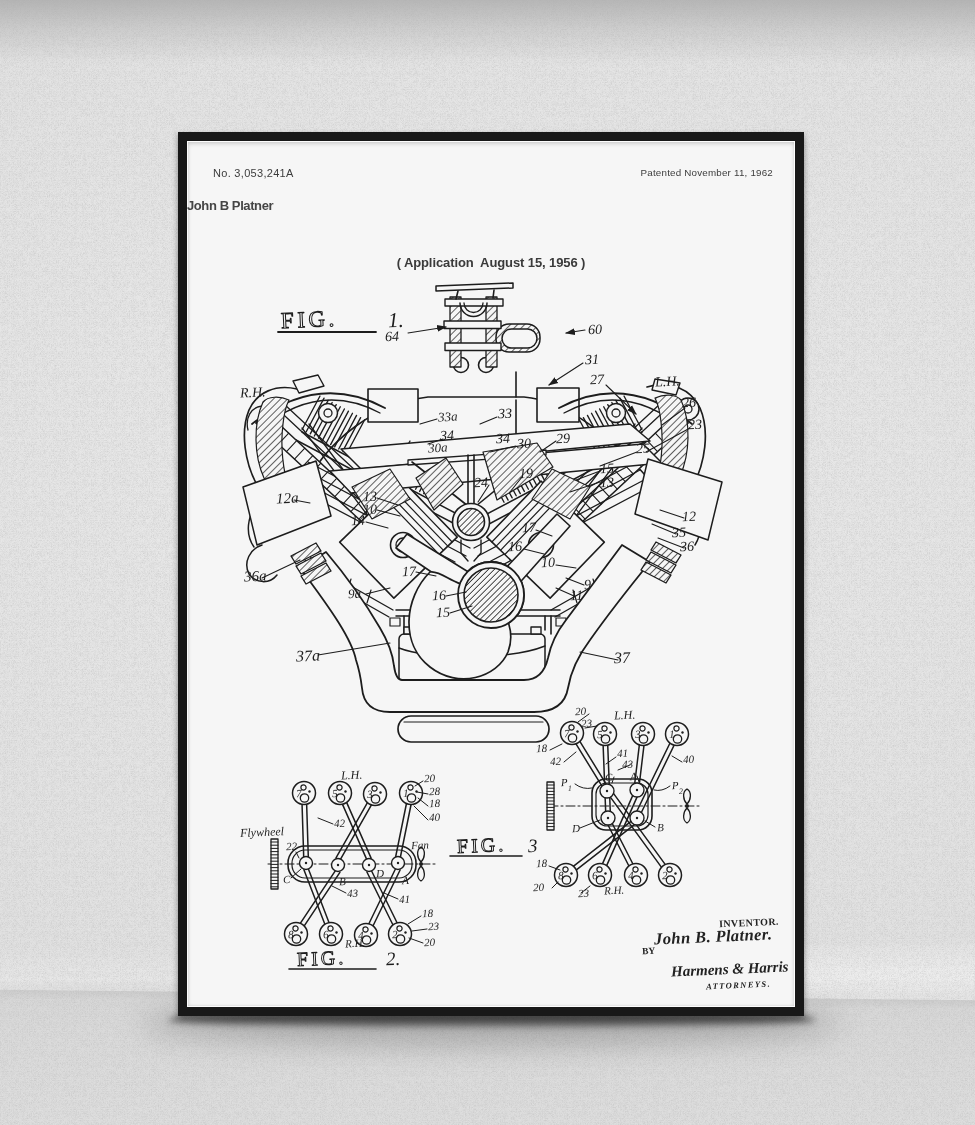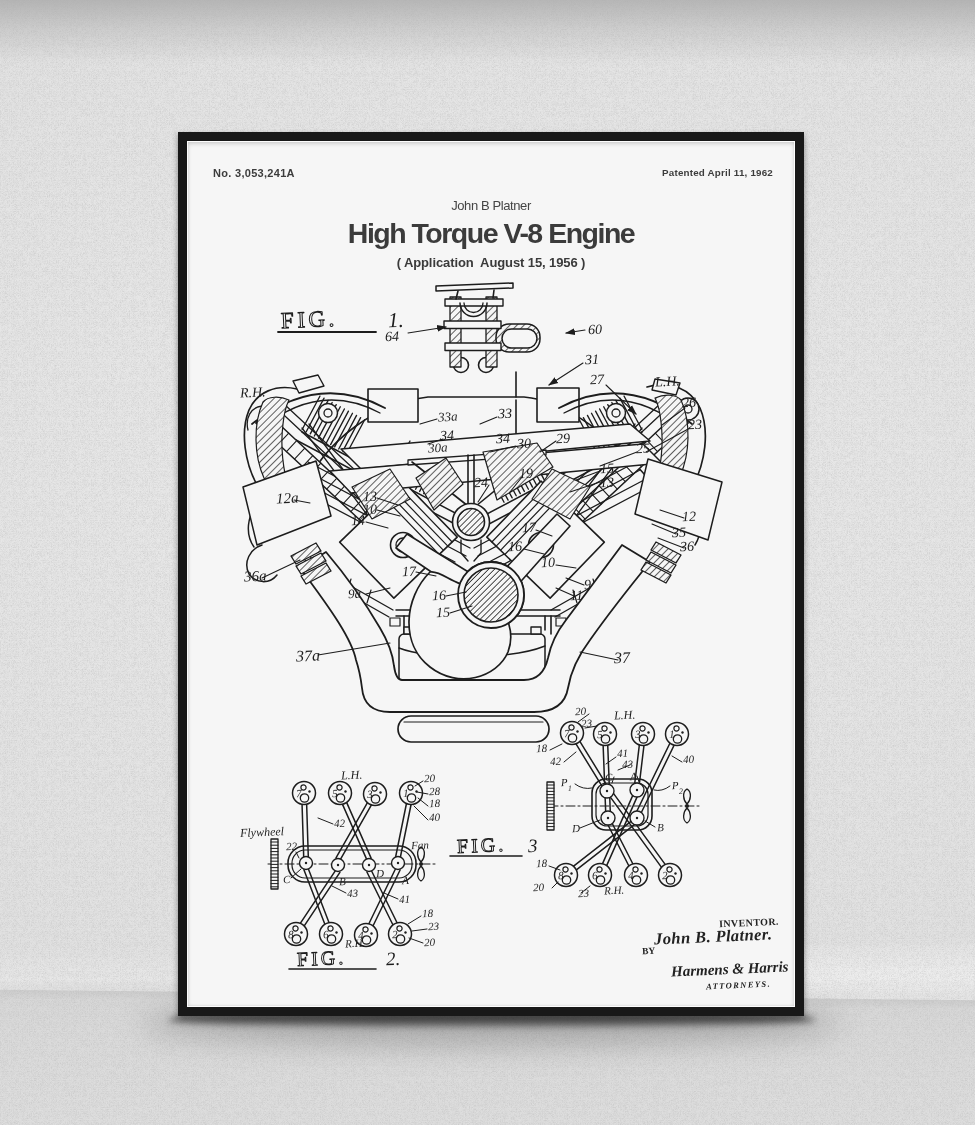--- a/index.html
+++ b/index.html
@@ -20,25 +20,25 @@
     background:linear-gradient(to bottom,rgba(224,224,223,0),rgba(224,224,223,0.55));}
   #shadow2{position:absolute;left:140px;top:1002px;width:700px;height:44px;
     background:rgba(70,70,70,0.30);filter:blur(14px);border-radius:50%;}
   #shadow1{position:absolute;left:170px;top:1013px;width:644px;height:13px;
     background:rgba(30,30,30,0.6);filter:blur(3.5px);border-radius:40%;}
   #frame{position:absolute;left:178px;top:132px;width:626px;height:884px;
     background:#181818; box-shadow:0 3px 6px rgba(0,0,0,0.4);}
   #paper{position:absolute;left:9px;top:9px;width:608px;height:866px;
     background:#f6f6f5;
     box-shadow:inset 0 0 0 1px #fdfdfd, inset 0 2px 5px rgba(0,0,0,0.22), inset 0 -1px 3px rgba(0,0,0,0.12);}
-  .hdr{position:absolute;font-size:11px;font-weight:bold;color:#3c3c3c;letter-spacing:0.3px;text-align:right;}
+  .hdr{position:absolute;font-size:11px;font-weight:normal;color:#3c3c3c;letter-spacing:0.3px;text-align:right;}
   #pat-no{left:26px;top:26px;}
   #pat-date{right:22px;top:26px;font-size:9.8px;letter-spacing:0.2px;}
-  #author{position:absolute;left:0;right:0;top:57px;text-align:center;
-    font-size:13px;color:#454545;font-weight:normal;letter-spacing:-0.4px;}
+  #author{position:absolute;left:0;right:0;top:57px;text-align:left;
+    font-size:13px;color:#454545;font-weight:bold;letter-spacing:-0.4px;}
   #title{position:absolute;left:0;right:0;top:76px;text-align:center;
     font-size:28.5px;color:#3b3b3b;font-weight:bold;letter-spacing:-1.5px;}
   #appline{position:absolute;left:0;right:0;top:114px;text-align:center;
     font-size:13px;color:#3a3a3a;font-weight:bold;letter-spacing:-0.1px;}
   #drawing{position:absolute;left:0px;top:0px;}
   #noise{position:absolute;left:0;top:0;width:975px;height:1125px;pointer-events:none;opacity:1;}
   svg text{transform:rotate(-2.5deg);transform-box:fill-box;transform-origin:center;}
 </style>
 </head>
 <body>
@@ -54,23 +54,22 @@
         <feTurbulence type="turbulence" baseFrequency="0.55" numOctaves="2" seed="7"></feTurbulence>
         <feColorMatrix type="matrix" values="0 0 0 0 0.42 0 0 0 0 0.42 0 0 0 0 0.42 0 0 0 0.5 0"></feColorMatrix>
       </filter>
       <rect width="975" height="1125" filter="url(#nz)"></rect>
     </svg>
   <div id="shadow2"></div>
   <div id="shadow1"></div>
   <div id="frame">
     <div id="paper">
       <span class="hdr" id="pat-no">No. 3,053,241A</span>
-      <span class="hdr" id="pat-date">Patented April 11, 1962</span>
+      <span class="hdr" id="pat-date">Patented November 11, 1962</span>
       <div id="author">John B Platner</div>
-      <div id="title">High Torque V-8 Engine</div>
       <div id="appline">( Application&nbsp; August 15, 1956 )</div>
       <svg id="drawing" width="608" height="866" viewBox="187 141 608 866">
         <defs>
           <pattern id="h1" width="5" height="5" patternUnits="userSpaceOnUse" patternTransform="rotate(45)">
             <rect width="5" height="5" fill="#f6f6f5"></rect>
             <line x1="0" y1="0" x2="0" y2="5" stroke="#1d1d1d" stroke-width="1.4"></line>
           </pattern>
           <pattern id="h2" width="4.2" height="4.2" patternUnits="userSpaceOnUse" patternTransform="rotate(45)">
             <rect width="4.2" height="4.2" fill="#f6f6f5"></rect>
             <line x1="0" y1="0" x2="0" y2="4.2" stroke="#151515" stroke-width="1.5"></line>

